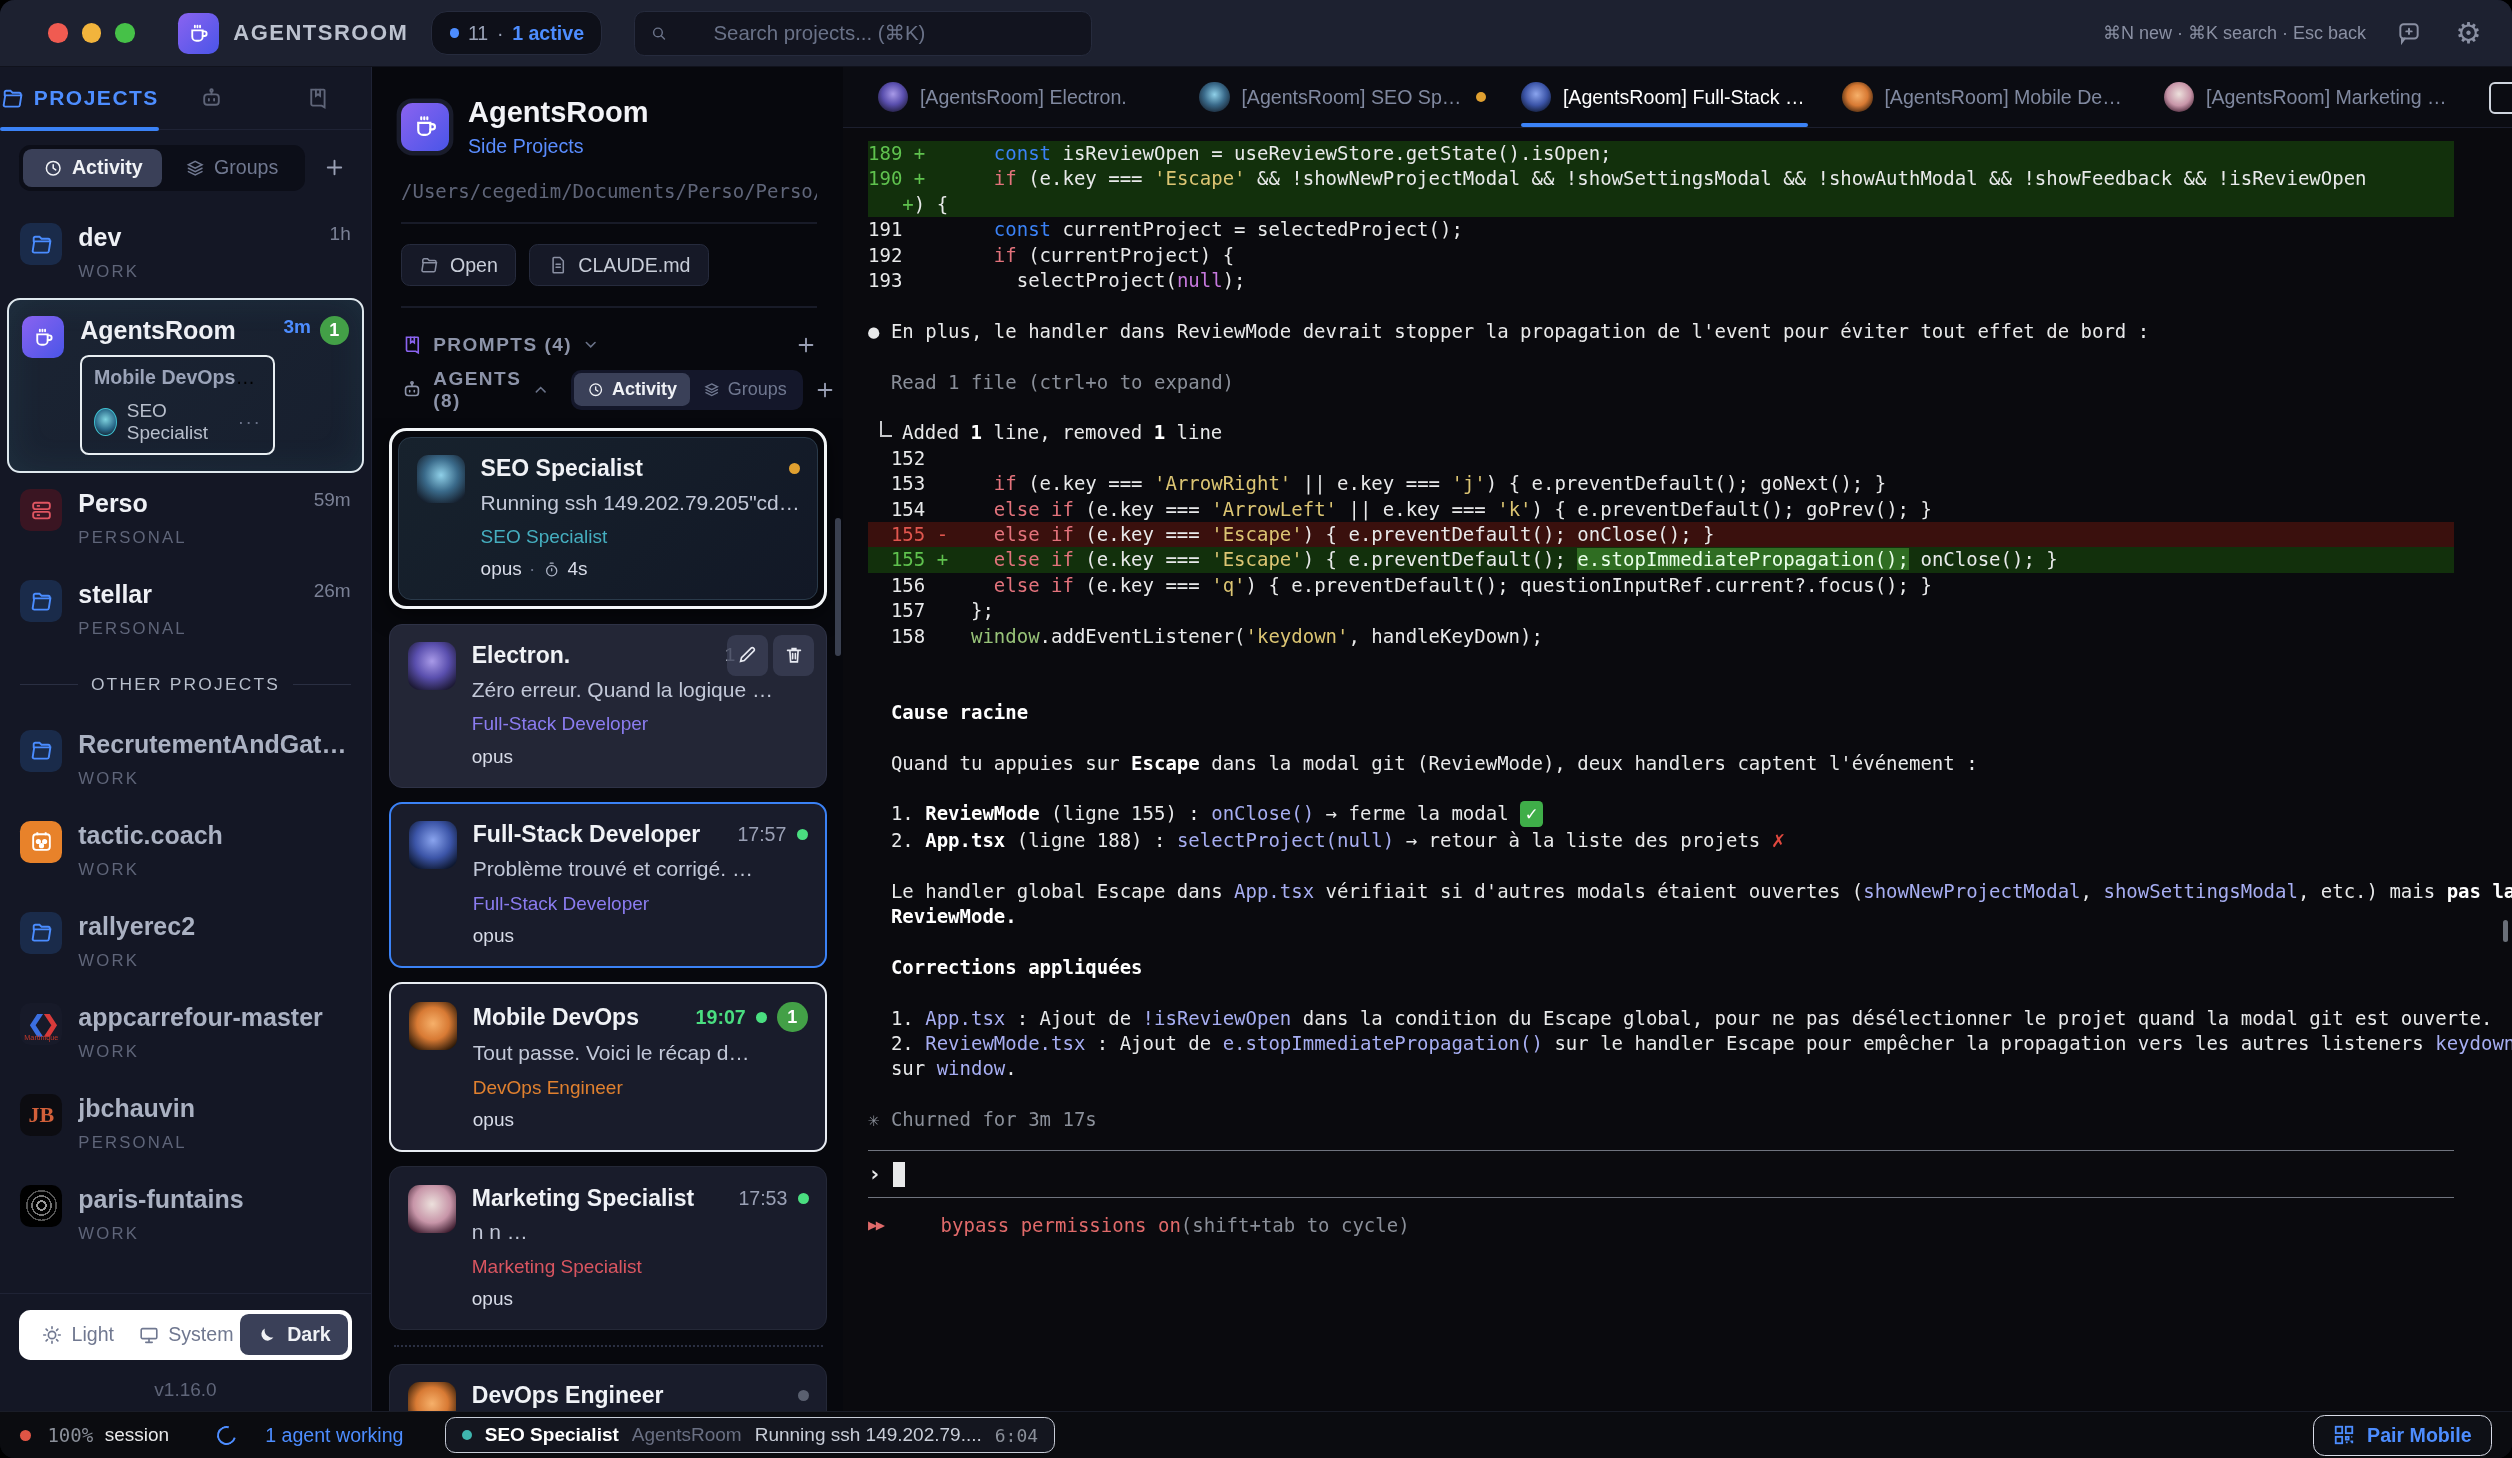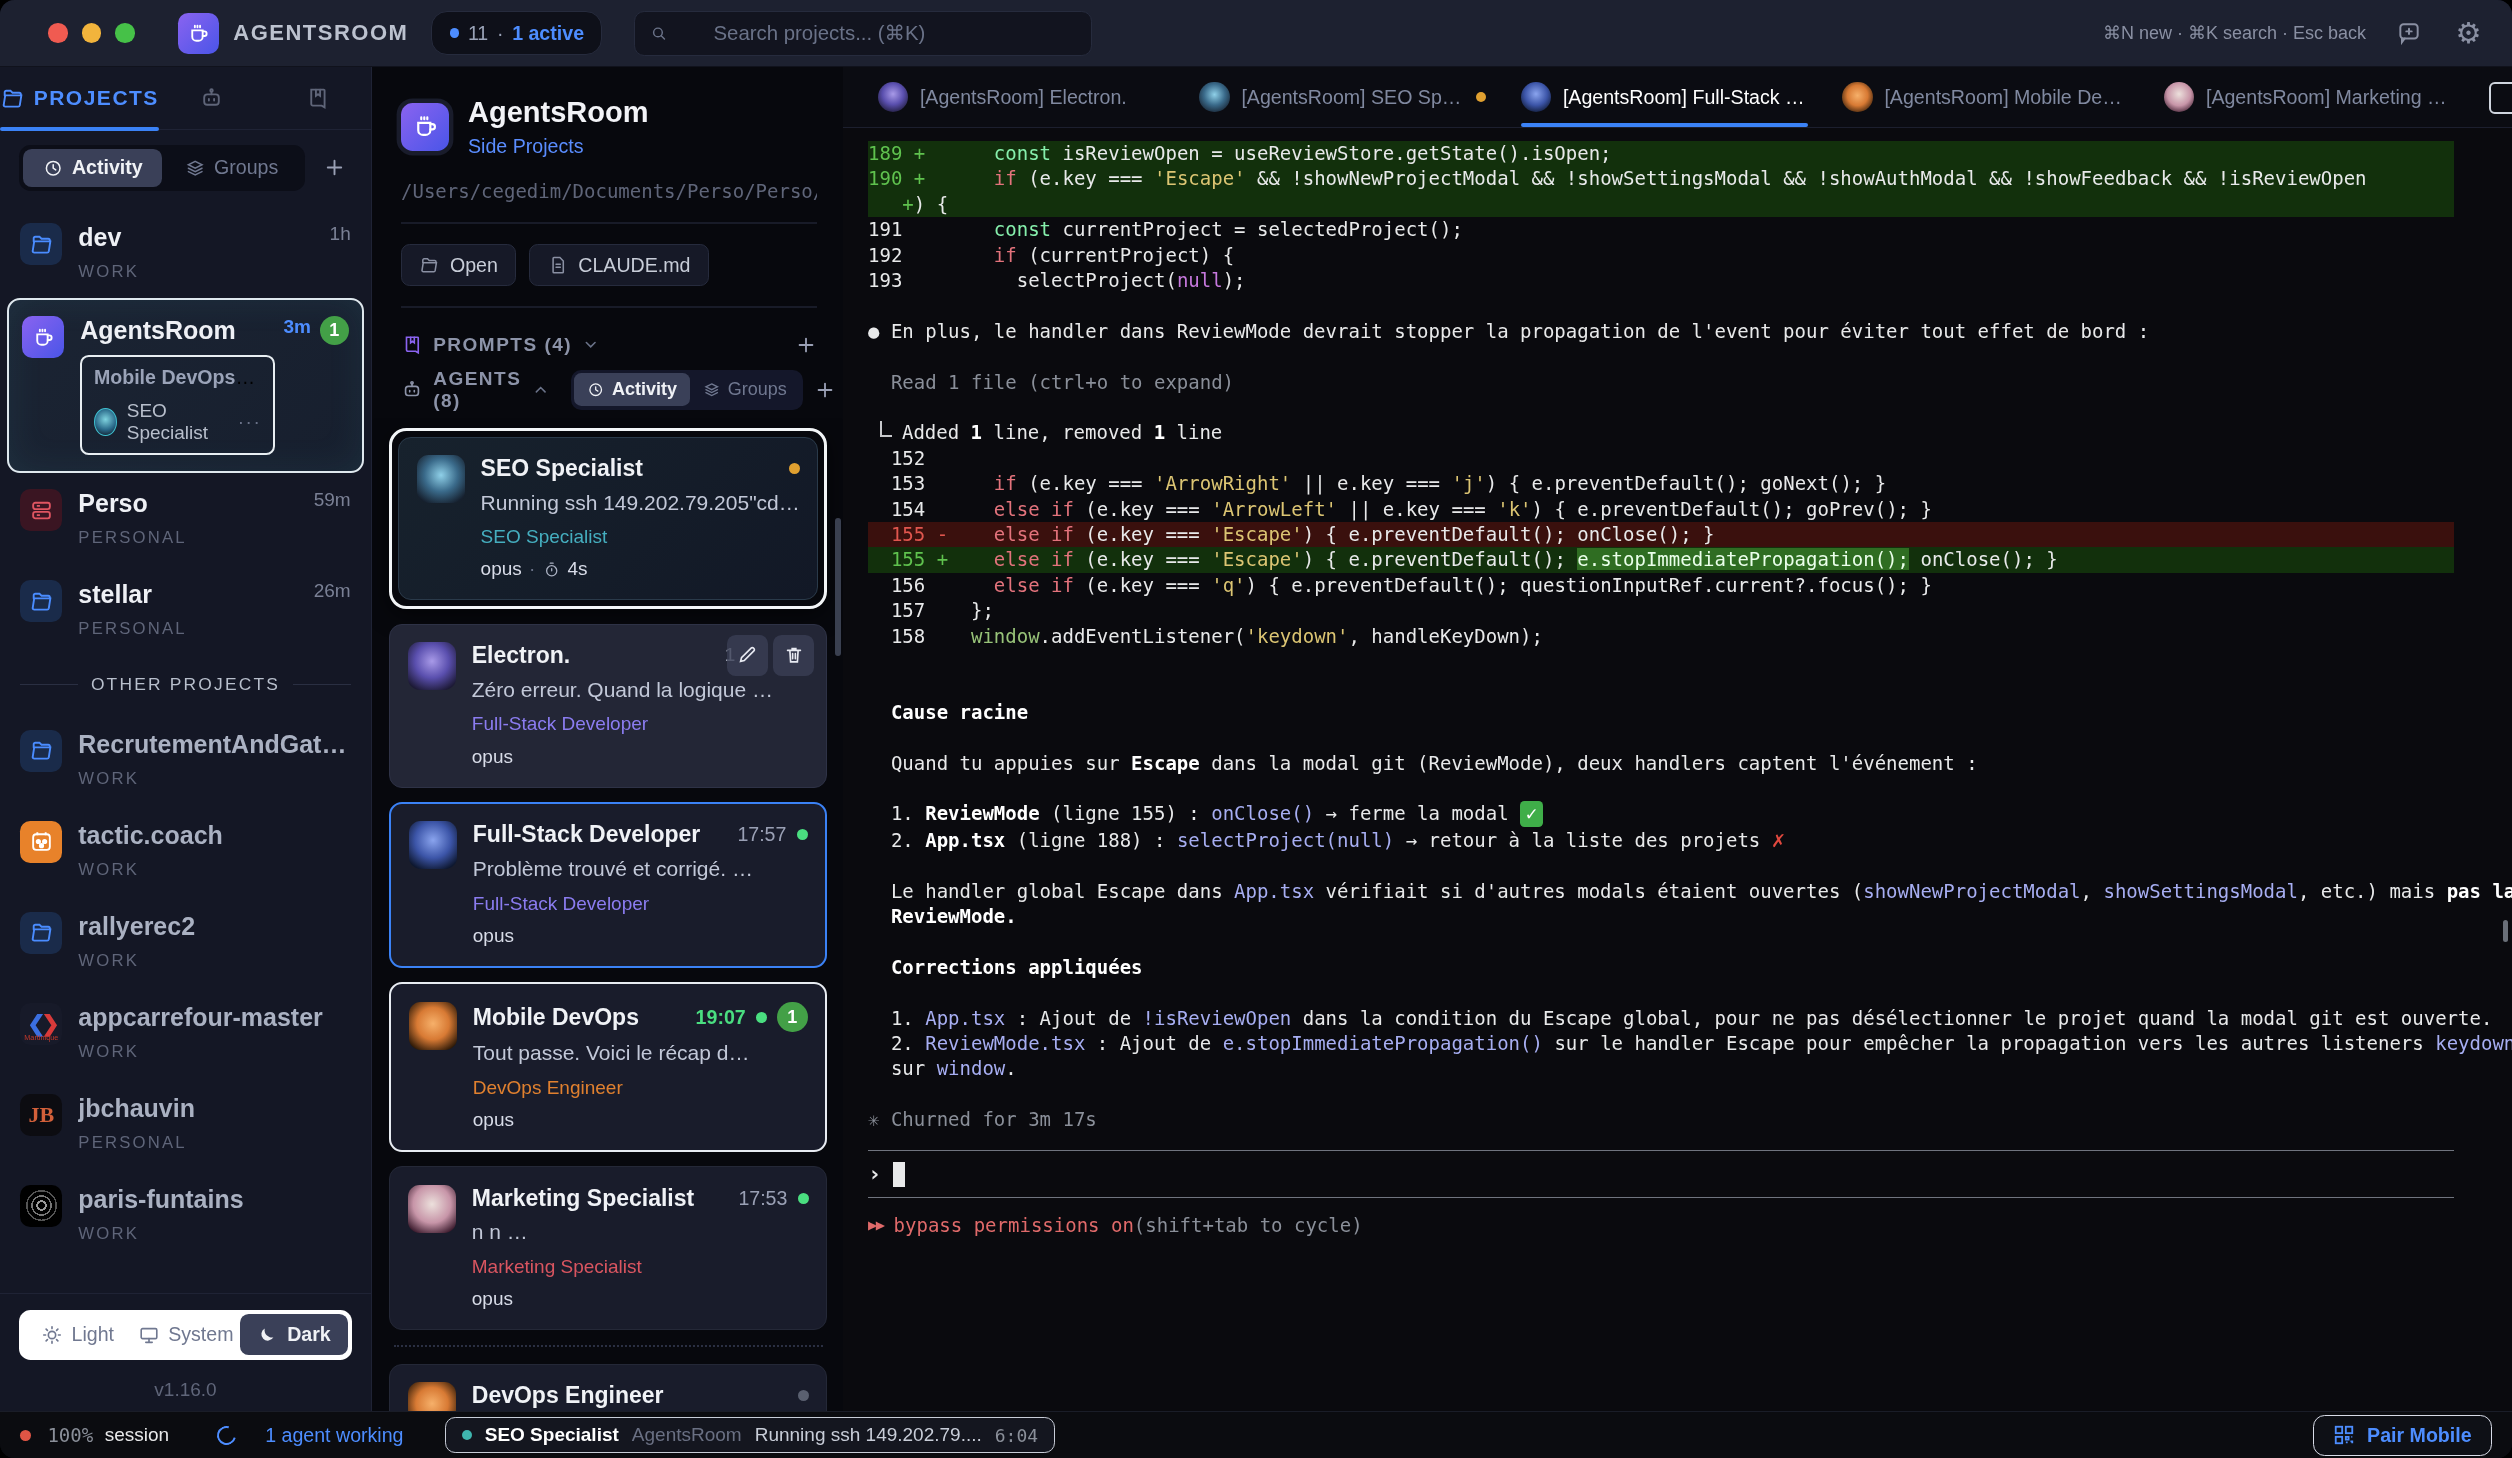--- a/index.html
+++ b/index.html
@@ -155,32 +155,32 @@
   .tab.active::after { content:""; position:absolute; left:17.4px; right:17.4px; bottom:0; height:4.4px; border-radius:2.2px; background:#3b82f6; }
   .tab-dot { width:10.2px; height:10.2px; border-radius:50%; background:#e0a030; flex:0 0 auto;}
   .tab-extra { position:absolute; right:-11.6px; top:14.5px; width:35px; height:32px; border:2.2px solid #cfd5de; border-radius:5.8px; }
   .term-body { flex:1; padding:13px 58px 0 25px; font-family:"DejaVu Sans Mono","DejaVu Sans",monospace; font-size:19px; line-height:25.4px; overflow:hidden; position:relative;}
   .tl { white-space:pre; min-height:25.4px; }
   .tl.gap { min-height:25.4px; }
   .tl.add { background:#12300c; }
   .tl.del { background:#3a100d; }
   .t-w{color:#e8e9ea;} .t-wb{color:#ffffff;font-weight:bold;}
   .t-g{color:#5fc24e;} .t-rn{color:#e0564e;}
-  .t-k{color:#e3737c;} .t-c{color:#86efac;} .t-s{color:#dcc573;} .t-p{color:#c678dd;} .t-gr{color:#98c379;}
+  .t-k{color:#e3737c;} .t-c{color:#3b82f6;} .t-s{color:#dcc573;} .t-p{color:#c678dd;} .t-gr{color:#98c379;}
   .t-d{color:#8a8f99;} .t-cd{color:#a7aef2;} .t-gb{color:#4cb04c;}
   .t-hl{background:#2f6d22;color:#eaffea;}
   .t-ck{display:inline-block;background:#3fae49;color:#fff;border-radius:4.4px;padding:0 5.8px;font-weight:bold;}
   .t-cx{color:#e0483e;font-weight:bold;font-size:22px;}
   .t-elb::before{content:"";display:inline-block;width:10.2px;height:14.5px;border-left:2.2px solid #c8c9cc;border-bottom:2.2px solid #c8c9cc;margin:0 10.2px 2.2px 11.6px;}
   .prompt-box { margin-top:17.4px; border-top:1.5px solid #70747e; border-bottom:1.5px solid #70747e; height:48px; display:flex; align-items:center; }
   .prompt-sym { color:#e8e9ea; font-size:22px; font-weight:bold; margin-right:11.6px; }
   .cursor { width:12.4px; height:25px; background:#e8e9ea; }
   .bypass { margin-top:14.5px; display:flex; align-items:center; gap:0; }
   .byp-arrows { color:#e06a6a; font-size:15.3px; letter-spacing:-1.5px; margin-right:10.2px; }
-  .byp-label { color:#e06a6a; font-size:19px; }
+  .byp-label { color:#e06a6a; font-size:19px;margin-left:47px; }
   .byp-hint { color:#8a8f99; font-size:19px; }
   .term-scroll { position:absolute; right:3.6px; top:792px; width:5.8px; height:22px; background:#6a6f78; border-radius:2.9px;}
 
   
   .statusbar { height:47px; background:#0b0c10; border-top:1.5px solid #1a1d28; display:flex; align-items:center; padding:0 20.4px; gap:0; flex:0 0 auto;}
   .sb-dot { width:11px; height:11px; border-radius:50%; background:#e05545; }
   .sb-pct { color:#8a8f99; font-size:19px; font-family:"DejaVu Sans Mono",monospace; margin-left:16px;}
   .sb-session { color:#e8e9ea; font-size:19px; margin-left:11.6px; }
   .spinner { width:19px; height:19px; border-radius:50%; border:2.9px solid #4d8dff; border-right-color:transparent; transform:rotate(-30deg); margin-left:48px; }
   .sb-working { color:#4d8dff; font-size:19.6px; font-weight:400; margin-left:29px; }

